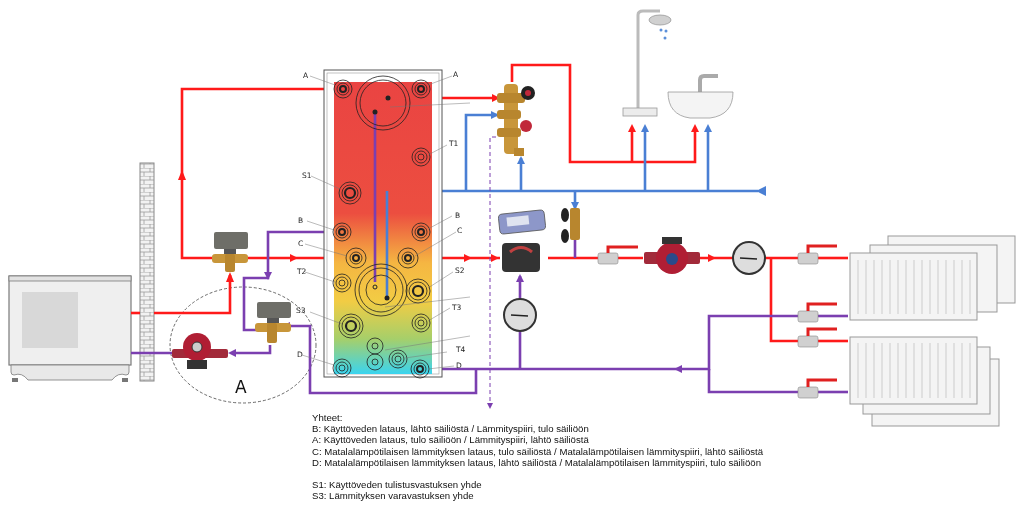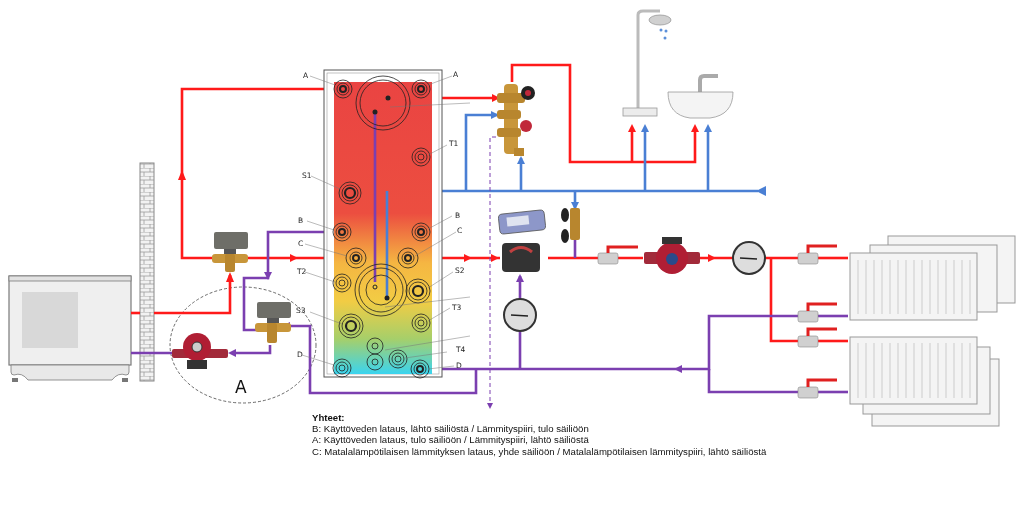--- a/index.html
+++ b/index.html
@@ -1,20 +1,20 @@
 <!DOCTYPE html>
 <html><head>
 <meta charset="utf-8">
 <style>
   html, body { margin:0; padding:0; background:#ffffff; }
   body { width:1024px; height:515px; overflow:hidden; position:relative; font-family:"Liberation Sans", sans-serif; }
   #diagram { position:absolute; left:0; top:0; width:1024px; height:515px; }
   .lbl { font-family:"DejaVu Sans", sans-serif; font-size:7.5px; fill:#222; }
   .legend { position:absolute; left:312px; top:412px; font-family:"Liberation Sans", sans-serif; font-size:9.6px; line-height:11.2px; color:#111; }
-  .legend .title { font-weight:bold; }
+  .legend .title { font-weight:normal; }
   .legend .gap { height:11px; }
   .area-label { font-family:"DejaVu Sans", sans-serif; font-size:17px; fill:#111; }
 </style>
 </head>
 <body>
 
 <svg id="diagram" viewBox="0 0 1024 515" xmlns="http://www.w3.org/2000/svg">
   <defs>
     <linearGradient id="tankGrad" x1="0" y1="0" x2="0" y2="1">
       <stop offset="0" stop-color="#ea4442"></stop>
@@ -431,15 +431,18 @@
         <line x1="962" y1="343" x2="962" y2="398"></line>
         <line x1="970" y1="343" x2="970" y2="398"></line>
     </g>
   </g>
 </svg>
 
 <div class="legend">
   <div class="title">Yhteet:</div>
   <div>B: Käyttöveden lataus, lähtö säiliöstä / Lämmityspiiri, tulo säiliöön</div>
   <div>A: Käyttöveden lataus, tulo säiliöön / Lämmityspiiri, lähtö säiliöstä</div>
-  <div>C: Matalalämpötilaisen lämmityksen lataus, yhde säiliöön / Matalalämpötilaisen lämmityspiiri, lähtö säiliöstä</div>
+  <div>C: Matalalämpötilaisen lämmityksen lataus, tulo säiliöstä / Matalalämpötilaisen lämmityspiiri, lähtö säiliöstä</div>
+  <div>D: Matalalämpötilaisen lämmityksen lataus, lähtö säiliöstä / Matalalämpötilaisen lämmityspiiri, tulo säiliöön</div>
   <div class="gap"></div>
+  <div>S1: Käyttöveden tulistusvastuksen yhde</div>
+  <div>S3: Lämmityksen varavastuksen yhde</div>
 </div>
 
 </body></html>

